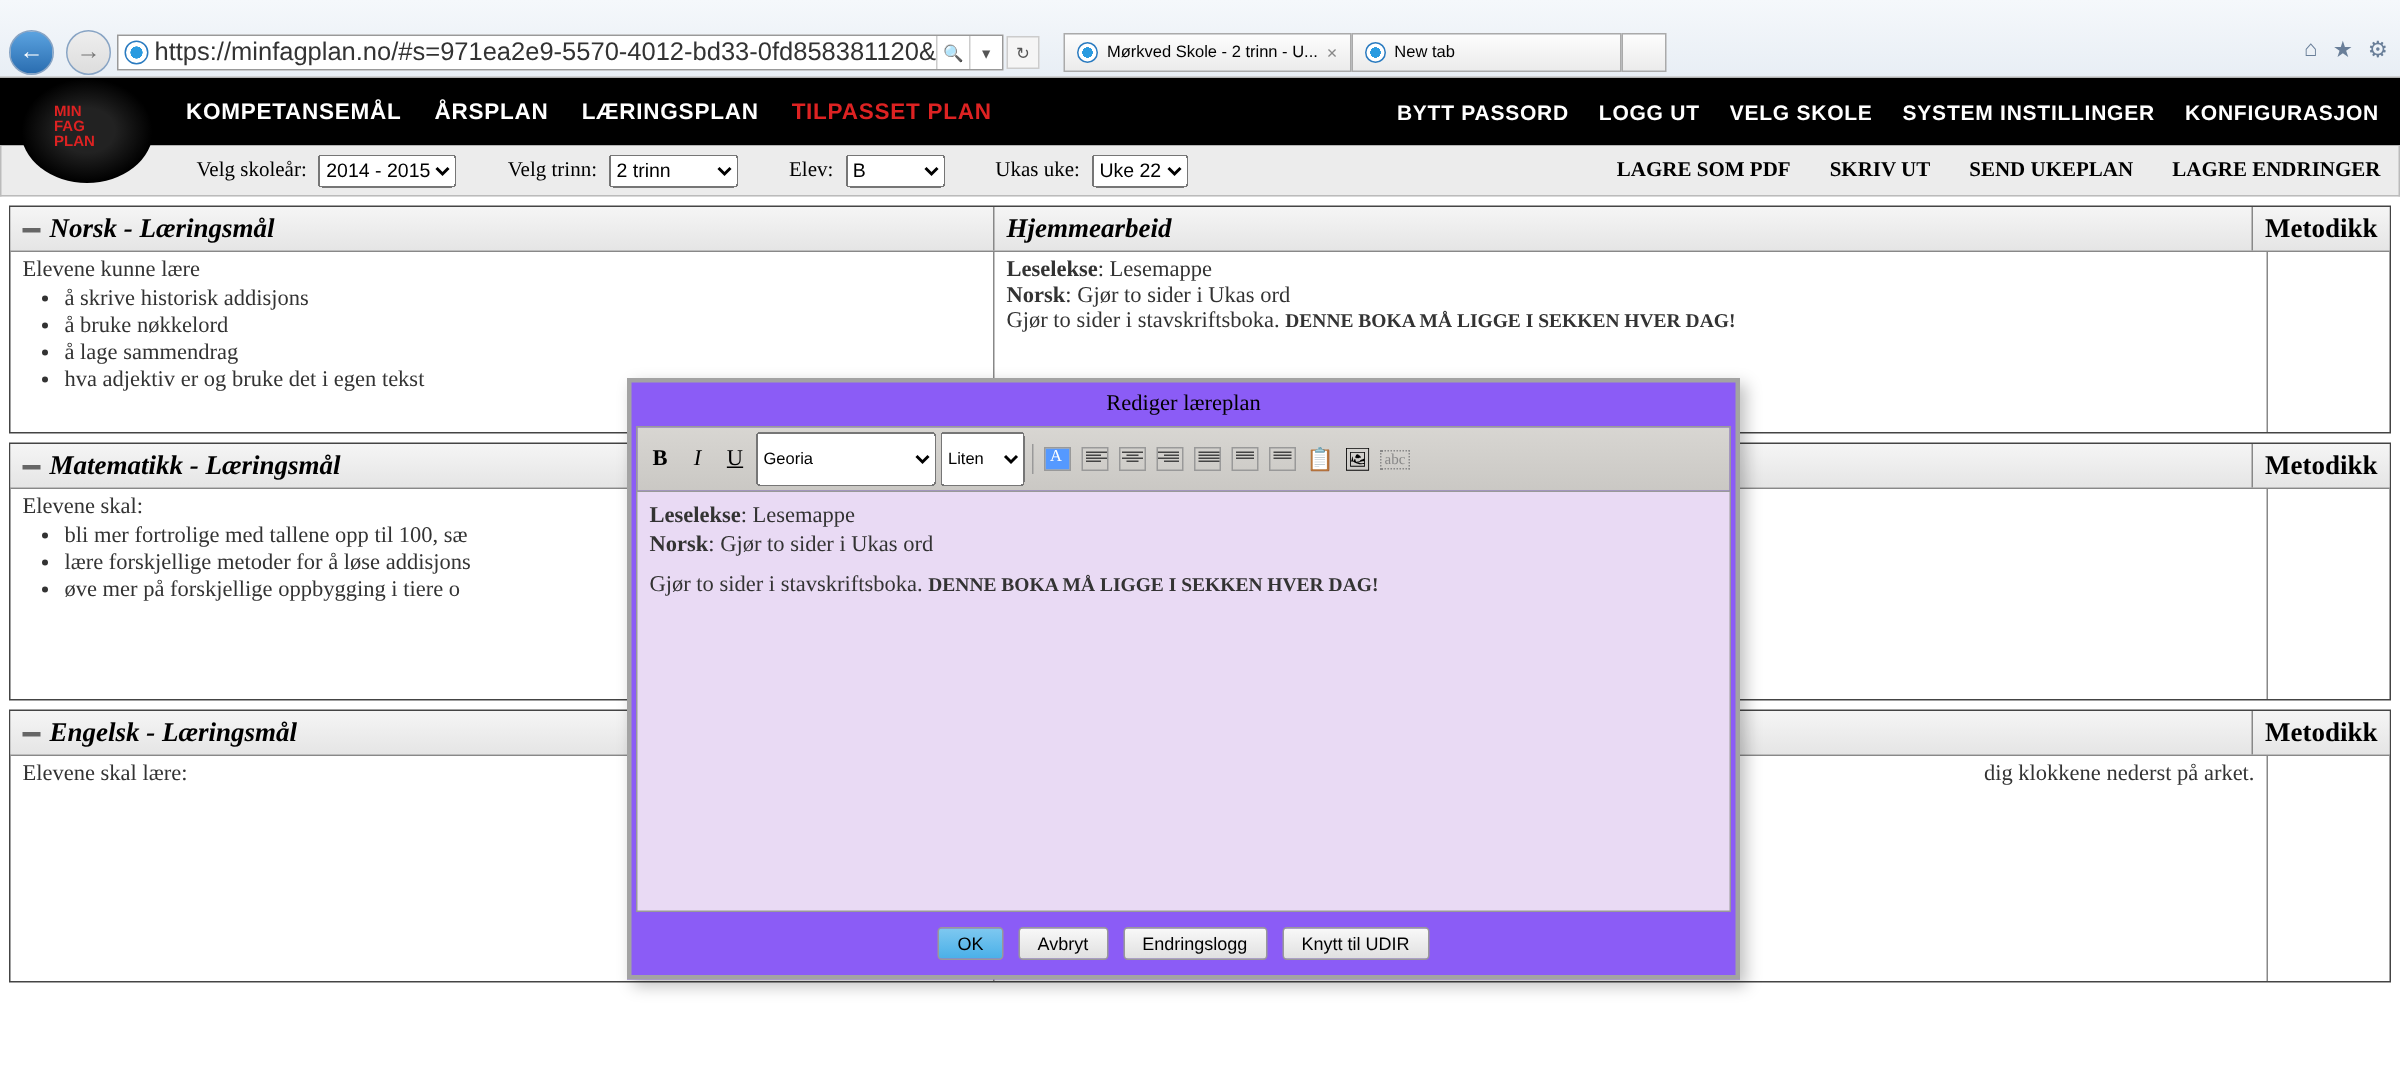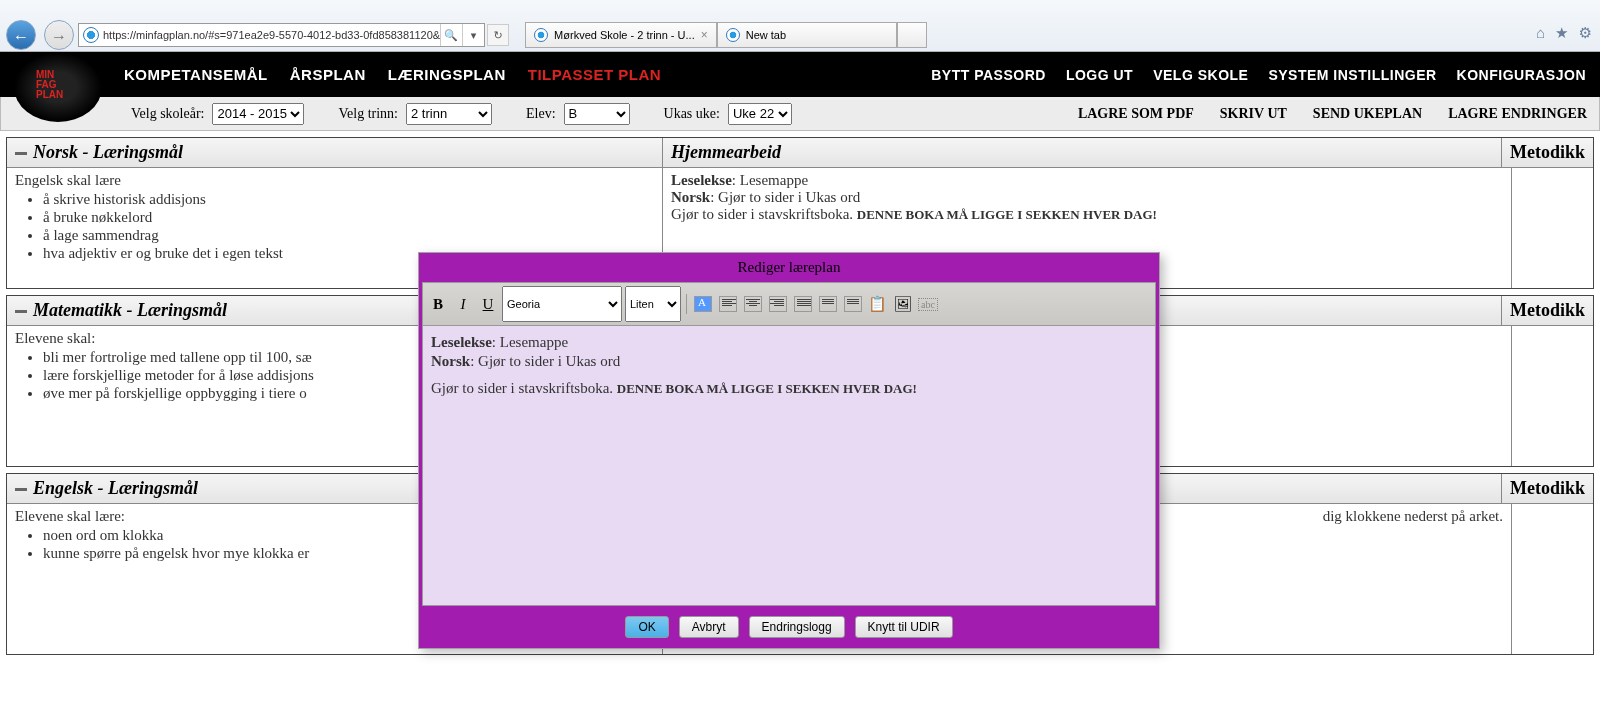--- a/index.html
+++ b/index.html
@@ -10,21 +10,21 @@
   .win-btn { width: 28px; height: 18px; border: 1px solid #4a6a8a; background: linear-gradient(#d9e4f1,#b8cde6); display:flex; align-items:center; justify-content:center; font-size:10px; cursor:pointer; }
   .win-btn.close { background: linear-gradient(#e68,#c22); color:#fff; }
 
   
   .ie-bar { position: relative; top:0; left:0; right:0; height: 52px; background: linear-gradient(#f5f8fb,#e8eef5); border-bottom:1px solid #b0b0b0; padding-top:18px; }
   .ie-bar-inner { display:flex; align-items:center; height:34px; }
   .nav-btn { width:30px; height:30px; border-radius:50%; border:1px solid #88a4c4; background:linear-gradient(#5ba3e0,#2a6db0); color:#fff; display:flex; align-items:center; justify-content:center; margin:0 2px 0 6px; font-size:16px; cursor:pointer; }
   .nav-btn.fwd { background:linear-gradient(#eee,#ddd); color:#777; }
   .url-box { flex:0 0 400px; height:24px; border:1px solid #999; background:#fff; display:flex; align-items:center; margin:0 2px; }
   .url-box .ie-icon { width:16px; height:16px; margin:0 4px; background: radial-gradient(circle,#2a9be0 40%,#fff 42%); border-radius:50%; border:1px solid #2a7bc0; }
-  .url-text { flex:1; font-size:11px; color:#333; overflow:hidden; white-space:nowrap; }
+  .url-text { flex:1; font-size:17px; color:#333; overflow:hidden; white-space:nowrap; }
   .url-ctrl { width:22px; height:22px; display:flex; align-items:center; justify-content:center; color:#555; border-left:1px solid #ccc; font-size:11px; }
   .tabs { display:flex; margin-left:4px; gap:0;padding-left:12px; }
   .tab { height:26px; border:1px solid #aaa; background:linear-gradient(#fdfdfd,#ebebeb); display:flex; align-items:center; padding:0 8px; font-size:11px; min-width:180px; gap:6px; }
   .tab .ie-icon { width:14px; height:14px; background: radial-gradient(circle,#2a9be0 40%,#fff 42%); border-radius:50%; border:1px solid #2a7bc0; }
   .tab .close-x { margin-left:auto; color:#888; font-size:12px; }
   .tab.small { min-width:30px; }
   .ie-right-icons { position:absolute; right:8px; top:24px; display:flex; gap:10px; color:#6a7f99; font-size:15px; }
 
   
   .app-header { background:#000; height:45px; display:flex; align-items:center; padding:0 14px; gap:22px; }
@@ -52,21 +52,21 @@
   .panel-head .col.right { flex:0 0 82px; border-left:1px solid #888; font-weight:bold; }
   .panel-body { display:flex; min-height:120px; }
   .panel-body .col { padding:4px 8px; font-size:15px; font-family:Verdana; color:#333; }
   .panel-body .col.left { flex:0 0 656px; border-right:1px solid #888; }
   .panel-body .col.mid { flex:1; }
   .panel-body .col.right { flex:0 0 82px; border-left:1px solid #888; }
   .panel-body ul { margin-left:28px; margin-top:2px; }
   .panel-body li { margin:1px 0; }
 
   
-  .modal { position:absolute; left:418px; top:252px; width:742px; background:#a21caf; border:1px solid #a3a3a3; box-shadow:4px 4px 10px rgba(0,0,0,0.25); z-index:100; }
+  .modal { position:absolute; left:418px; top:252px; width:742px; background:#8b5cf6; border:3px solid #a3a3a3; box-shadow:4px 4px 10px rgba(0,0,0,0.25); z-index:100; }
   .modal-title { text-align:center; font-family:"Times New Roman",serif; font-size:15px; padding:6px 0; }
   .editor-toolbar { background:linear-gradient(#d8d6d2,#cac8c4); border:1px solid #999; margin:0 3px; padding:3px 4px; display:flex; align-items:center; gap:3px; }
   .tb-btn { width:22px; height:22px; display:flex; align-items:center; justify-content:center; font-family:"Times New Roman",serif; font-size:15px; cursor:pointer; border:1px solid transparent; }
   .tb-btn.bold { font-weight:bold; }
   .tb-btn.italic { font-style:italic; }
   .tb-btn.under { text-decoration:underline; }
   .tb-sel { height:36px; font-size:11px; }
   .tb-sep { width:1px; height:20px; background:#999; margin:0 2px; }
   .tb-icon { width:18px; height:16px; display:inline-block; }
   .ico-color { background:linear-gradient(#59f,#59f); border:1px solid #999; position:relative; }
@@ -157,21 +157,21 @@
 <div class="content">
 
   <div class="panel">
     <div class="panel-head">
       <div class="col left"><span class="collapse"></span><span>Norsk - Læringsmål</span></div>
       <div class="col mid">Hjemmearbeid</div>
       <div class="col right">Metodikk</div>
     </div>
     <div class="panel-body">
       <div class="col left">
-        <div>Engelsk skal lære</div>
+        <div>Elevene kunne lære</div>
         <ul>
           <li>å skrive historisk addisjons</li>
           <li>å bruke nøkkelord</li>
           <li>å lage sammendrag</li>
           <li>hva adjektiv er og bruke det i egen tekst</li>
         </ul>
       </div>
       <div class="col mid">
         <div><b>Leselekse</b><span>: Lesemappe</span></div>
         <div><b>Norsk</b><span>: Gjør to sider i Ukas ord</span></div>
@@ -203,24 +203,20 @@
 
   <div class="panel">
     <div class="panel-head">
       <div class="col left"><span class="collapse"></span><span>Engelsk - Læringsmål</span></div>
       <div class="col mid"></div>
       <div class="col right">Metodikk</div>
     </div>
     <div class="panel-body" style="min-height:150px">
       <div class="col left">
         <div>Elevene skal lære:</div>
-        <ul>
-          <li>noen ord om klokka</li>
-          <li>kunne spørre på engelsk hvor mye klokka er </li>
-        </ul>
       </div>
       <div class="col mid">
         <div style="text-align:right">dig klokkene nederst på arket.</div>
       </div>
       <div class="col right"></div>
     </div>
   </div>
 </div>
 
 <div class="modal">

